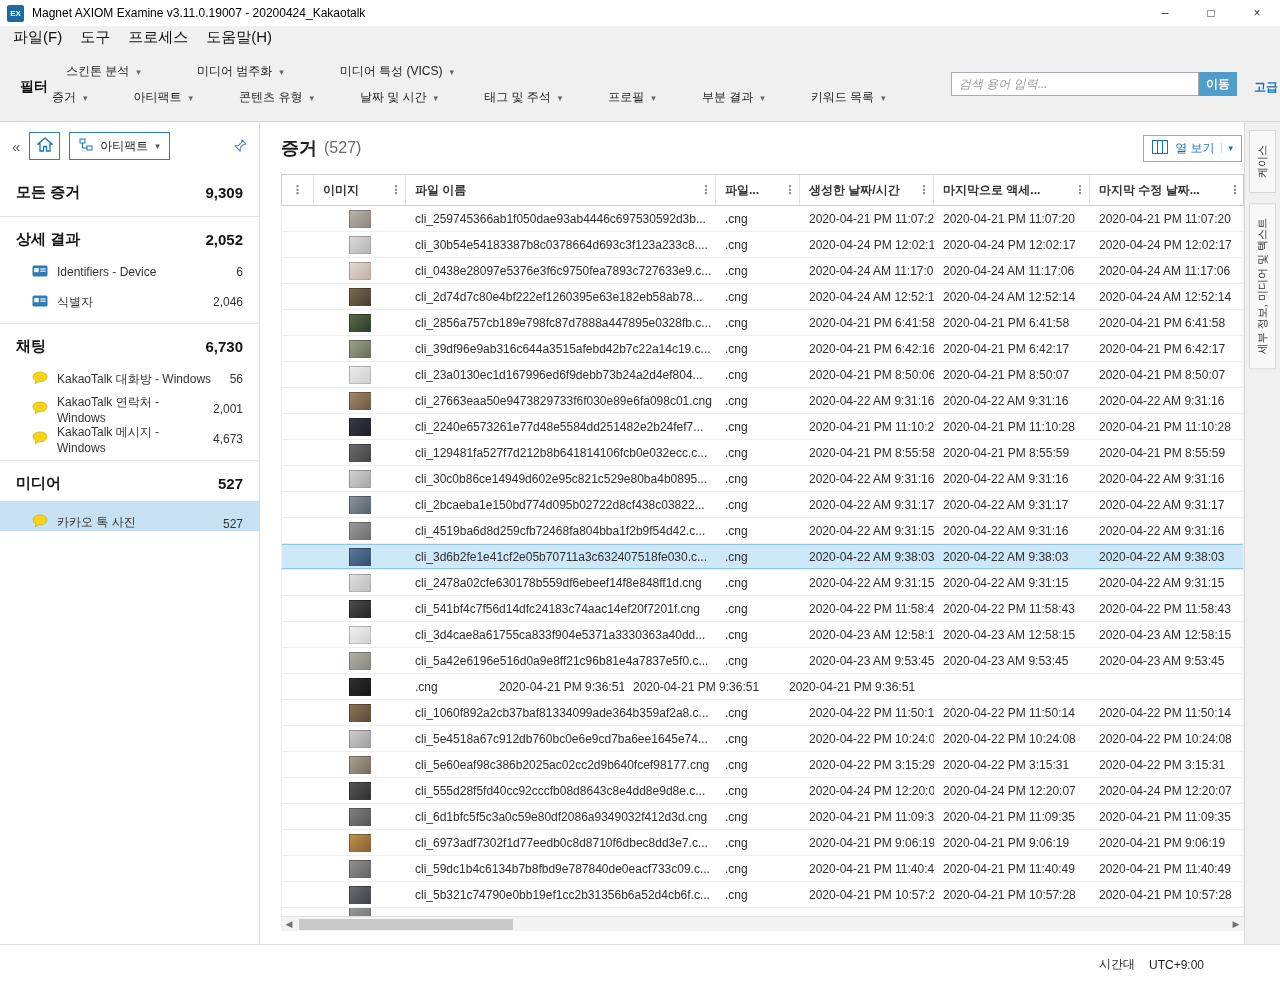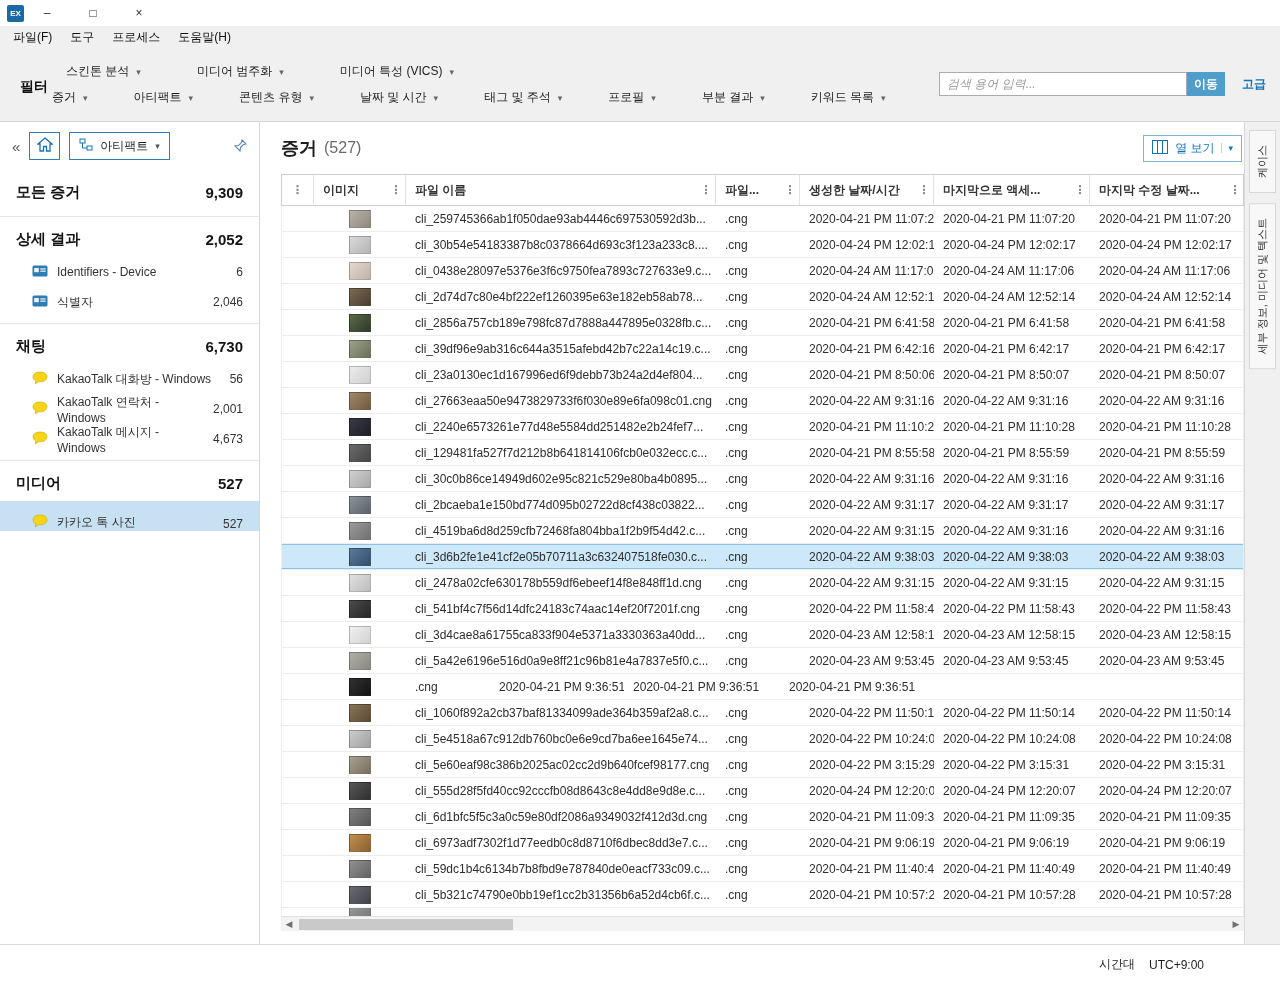--- a/index.html
+++ b/index.html
@@ -10,32 +10,32 @@
   .titlebar { height:26px; display:flex; align-items:center; background:#fff; padding-left:7px; }
   .app-icon { width:17px; height:17px; background:#1b6aa5; color:#fff; font-size:8px; font-weight:bold;
     display:flex; align-items:center; justify-content:center; border-radius:2px; }
   .titlebar .title { font-size:12px; margin-left:8px; flex:1; color:#000; white-space:nowrap; }
   .win-controls { display:flex; height:100%; }
   .win-btn { width:46px; height:100%; display:flex; align-items:center; justify-content:center;
     font-size:12px; color:#333; }
 
   
   .menubar { height:22px; background:#f0f0f0; display:flex; align-items:center; padding-left:4px; }
-  .menu-item { font-size:12px; padding:2px 9px; color:#111; cursor:default; }
+  .menu-item { font-size:15px; padding:2px 9px; color:#111; cursor:default; }
 
   
   .filterbar { height:74px; background:#f0f0f0; border-bottom:1px solid #d6d6d6; position:relative;
     display:flex; }
   .filter-label { font-size:14px; font-weight:bold; padding:30px 0 0 20px; width:52px; color:#111; }
   .filter-rows { display:flex; flex-direction:column; justify-content:space-evenly; padding:6px 0; }
   .frow { display:flex; gap:46px; }
   .frow2 { padding-left:14px; gap:56px; }
   .fitem { font-size:12px; color:#222; white-space:nowrap; cursor:pointer; }
   .fitem .caret { color:#666; font-size:9px; margin-left:7px; }
-  .search-area { position:absolute; right:14px; top:24px; display:flex; align-items:center; }
+  .search-area { position:absolute; right:2px; top:24px; display:flex; align-items:flex-end; }
   .search-input { width:248px; height:24px; border:1px solid #a9adb3; font-size:12px; font-style:italic;
     padding:0 7px; color:#333; background:#fff; }
   .search-input::placeholder { color:#9b9b9b; font-style:italic; }
   .go-btn { height:24px; background:#4f9dcb; color:#fff; border:none; font-size:12px; font-weight:bold;
     padding:0 7px; cursor:pointer; }
   .adv-link { color:#1473b8; font-size:12px; font-weight:bold; margin-left:17px; text-decoration:none; cursor:pointer; }
 
   
   .content { display:flex; height:822px; background:#fff; }
 
@@ -105,20 +105,21 @@
   .statusbar { height:40px; background:#fff; border-top:1px solid #d9d9d9; display:flex; align-items:center;
     justify-content:flex-end; padding-right:76px; gap:14px; font-size:12px; color:#1d1d1d; }
 </style>
 </head>
 <body>
 
 <div class="app">
 
   <div class="titlebar">
     <div class="app-icon">EX</div>
+    <div class="title">Magnet AXIOM Examine v3.11.0.19007 - 20200424_Kakaotalk</div>
     <div class="win-controls">
       <div class="win-btn">–</div>
       <div class="win-btn">□</div>
       <div class="win-btn">×</div>
     </div>
   </div>
 
   <div class="menubar" id="menubar">
       <span class="menu-item">파일(F)</span>
       <span class="menu-item">도구</span>

